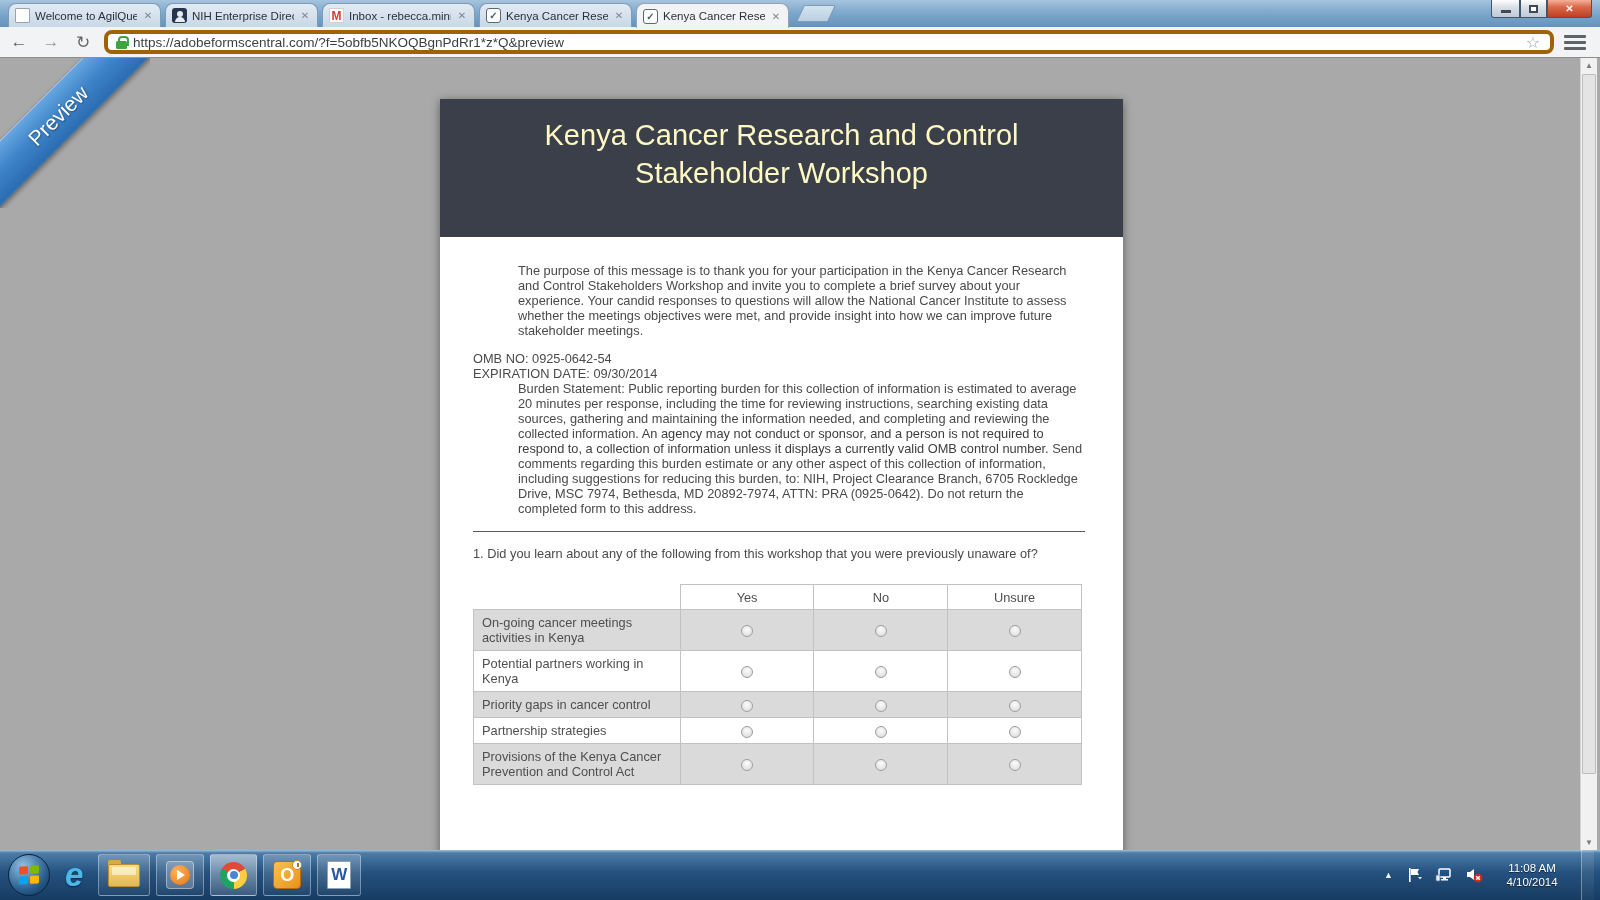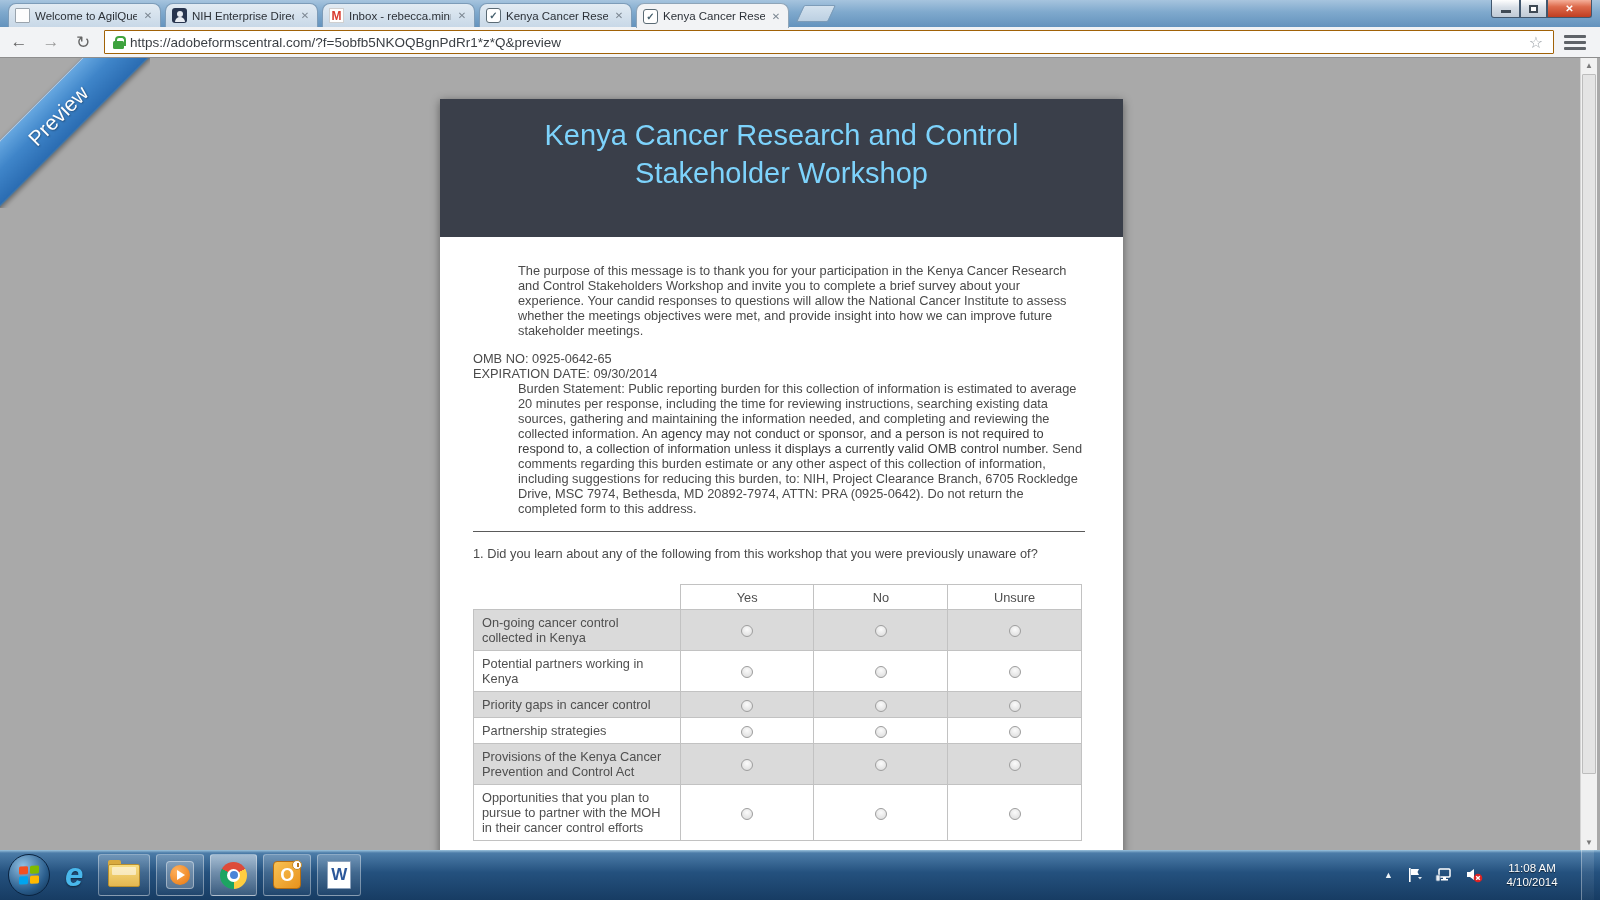--- a/index.html
+++ b/index.html
@@ -50,21 +50,21 @@
   .glyph-max { width:9px; height:8px; border:2px solid #3f4a55; background:#fff; }
 
   
   .toolbar { position:absolute; left:0; top:27px; width:1600px; height:31px;
     background:#f2f3f5; border-bottom:1px solid #8e8e8e;
     display:flex; align-items:center; }
   .navbtn { width:26px; height:24px; margin-left:6px; display:flex;
     align-items:center; justify-content:center; color:#666; font-size:17px; }
   .navbtn.fwd { color:#9a9a9a; }
   .omnibox { flex:1; height:24px; margin:0 10px 0 8px; background:#fff;
-    border:1px solid #a16207; border-radius:1px; display:flex; align-items:center;
+    border:4px solid #a16207; border-radius:8px; display:flex; align-items:center;
     padding:0 8px; gap:6px; }
   .lock { width:11px; height:13px; position:relative; flex:0 0 11px; }
   .lock::before { content:""; position:absolute; left:2px; top:0; width:7px; height:8px;
     border:2px solid #3fa33f; border-bottom:none; border-radius:4px 4px 0 0; }
   .lock::after { content:""; position:absolute; left:0; top:5px; width:11px; height:8px;
     background:#3fa33f; border-radius:1.5px; }
   .url { font-size:13.5px; color:#3a3f44; flex:1; white-space:nowrap; overflow:hidden; }
   .star { color:#9aa0a6; font-size:16px; flex:0 0 18px; text-align:center; }
   .menu-icon { width:22px; height:24px; margin-right:14px; display:flex;
     flex-direction:column; justify-content:center; gap:3px; }
@@ -76,21 +76,21 @@
   .scrollbar { position:absolute; right:3px; top:0; width:17px; height:792px;
     background:#f1f1f1; border-left:1px solid #d4d4d4; }
   .sb-arrow { position:absolute; left:0; width:16px; height:15px; color:#7a7a7a;
     font-size:8px; text-align:center; line-height:15px; }
   .sb-thumb { position:absolute; left:1px; top:16px; width:14px; height:700px;
     background:#e4e4e4; border:1px solid #bdbdbd; border-radius:1px; }
 
   .card { position:absolute; left:440px; top:41px; width:683px; height:860px;
     background:#fff; box-shadow:0 2px 9px rgba(0,0,0,0.45); }
   .card-header { height:138px; background:#3a3f4a; padding-top:17px; }
-  .card-title { color:#7dd3fc; font-size:29px; line-height:38px; text-align:center;
+  .card-title { color:#fef9c3; font-size:29px; line-height:38px; text-align:center;
     padding:0 88px; }
   .form-body { padding:26px 38px 0 33px; color:#4a4a4a; font-size:12.8px;
     line-height:15px; }
   .para { margin-bottom:13px;margin-left:45px; }
   .bold { font-weight:normal; color:#3d3d3d; }
   .rule { border:none; border-top:1px solid #5a5a5a; margin:15px 0 14px 0; }
   .q { color:#4a4a4a; margin-bottom:23px; }
 
   table.survey { border-collapse:collapse; width:609px; }
   .survey th, .survey td { border:1px solid #c2c2c2; font-weight:normal;
@@ -241,36 +241,36 @@
   </div>
 
   <div class="content">
 
     <div class="card">
       <div class="card-header">
         <div class="card-title">Kenya Cancer Research and Control Stakeholder Workshop</div>
       </div>
       <div class="form-body">
         <p class="para">The purpose of this message is to thank you for your participation in the Kenya Cancer Research and Control Stakeholders Workshop and invite you to complete a brief survey about your experience. Your candid responses to questions will allow the National Cancer Institute to assess whether the meetings objectives were met, and provide insight into how we can improve future stakeholder meetings.</p>
-        <div>OMB NO: 0925-0642-65</div>
+        <div>OMB NO: 0925-0642-54</div>
         <div>EXPIRATION DATE: 09/30/2014</div>
         <p class="para"><span>Burden Statement: Public reporting burden for this collection of information is estimated to average 20 minutes per response, including the time for reviewing instructions, searching existing data sources, gathering and maintaining the information needed, and completing and reviewing the collected information. </span><span class="bold">An agency may not conduct or sponsor, and a person is not required to respond to, a collection of information unless it displays a currently valid OMB control number.</span><span> Send comments regarding this burden estimate or any other aspect of this collection of information, including suggestions for reducing this burden, to: NIH, Project Clearance Branch, 6705 Rockledge Drive, MSC 7974, Bethesda, MD 20892-7974, ATTN: PRA (0925-0642). Do not return the completed form to this address.</span></p>
         <hr class="rule">
         <div class="q">1. Did you learn about any of the following from this workshop that you were previously unaware of?</div>
 
         <table class="survey">
           <tbody>
               <tr>
             <th class="corner"></th>
             <th>Yes</th>
             <th>No</th>
             <th>Unsure</th>
           </tr>
           <tr class="alt">
-            <td class="lbl">On-going cancer control collected in Kenya</td>
+            <td class="lbl">On-going cancer meetings activities in Kenya</td>
             <td class="rcell"><span class="radio"></span></td>
             <td class="rcell"><span class="radio"></span></td>
             <td class="rcell"><span class="radio"></span></td>
           </tr>
           <tr>
             <td class="lbl">Potential partners working in Kenya</td>
             <td class="rcell"><span class="radio"></span></td>
             <td class="rcell"><span class="radio"></span></td>
             <td class="rcell"><span class="radio"></span></td>
           </tr>
@@ -281,26 +281,20 @@
             <td class="rcell"><span class="radio"></span></td>
           </tr>
           <tr>
             <td class="lbl">Partnership strategies</td>
             <td class="rcell"><span class="radio"></span></td>
             <td class="rcell"><span class="radio"></span></td>
             <td class="rcell"><span class="radio"></span></td>
           </tr>
           <tr class="alt">
             <td class="lbl">Provisions of the Kenya Cancer Prevention and Control Act</td>
-            <td class="rcell"><span class="radio"></span></td>
-            <td class="rcell"><span class="radio"></span></td>
-            <td class="rcell"><span class="radio"></span></td>
-          </tr>
-          <tr>
-            <td class="lbl">Opportunities that you plan to pursue to partner with the MOH in their cancer control efforts</td>
             <td class="rcell"><span class="radio"></span></td>
             <td class="rcell"><span class="radio"></span></td>
             <td class="rcell"><span class="radio"></span></td>
           </tr>
         </tbody>
           </table>
 
       </div>
     </div>
 

